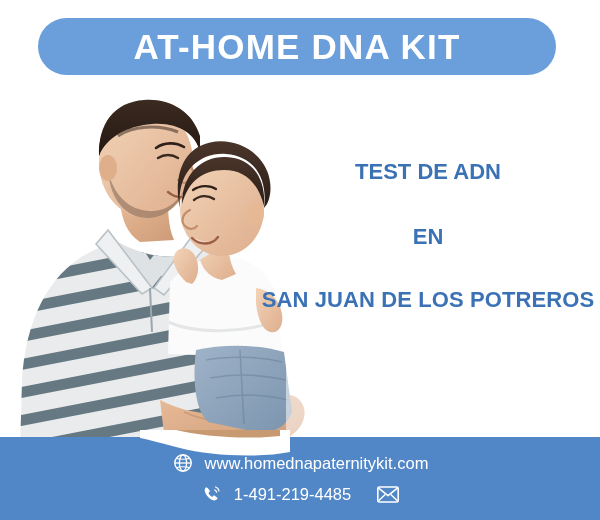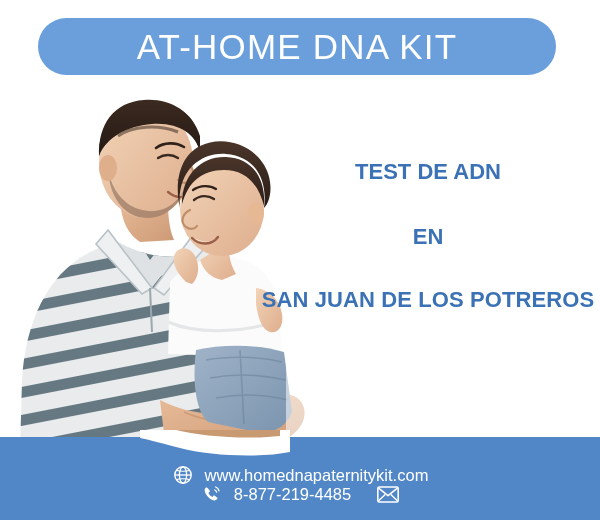--- a/index.html
+++ b/index.html
@@ -28,21 +28,21 @@
     background: #6a9fdb;
     border-radius: 29px;
     display: flex;
     align-items: center;
     justify-content: center;
     box-sizing: border-box;
   }
   .header-banner-title {
     color: #ffffff;
     font-size: 35px;
-    font-weight: normal;
+    font-weight: bold;
     letter-spacing: 1.2px;
     line-height: 1;
     white-space: nowrap;
   }
 
   
   .photo {
     position: absolute;
     left: 0px;
     top: 82px;
@@ -98,21 +98,20 @@
     position: absolute;
     display: flex;
     align-items: center;
     color: #ffffff;
   }
   .footer-row-web {
     left: 0;
     right: 0;
     top: 452px;
     justify-content: center;
-    margin-top: 12px;
   }
   .footer-row-contact {
     left: 0;
     right: 0;
     top: 483px;
     justify-content: center;
   }
   .footer-item {
     display: flex;
     align-items: center;
@@ -283,21 +282,21 @@
 
   <div class="footer-row footer-row-contact">
     <div class="footer-item">
       <span class="footer-icon">
         <svg width="20" height="20" viewBox="0 0 20 20" xmlns="http://www.w3.org/2000/svg">
           <path d="M4.2 3.2 C3.0 4.2 2.4 5.6 2.8 7.2 C3.8 11.2 7.4 15.0 11.2 16.2 C12.8 16.7 14.2 16.2 15.2 15.0 C15.6 14.5 15.5 13.9 15.0 13.5 L12.8 11.8 C12.3 11.4 11.6 11.5 11.2 12.0 L10.4 13.0 C8.8 12.2 7.2 10.6 6.4 8.9 L7.4 8.1 C7.9 7.7 8.0 7.0 7.6 6.5 L5.9 4.3 C5.5 3.8 4.8 3.7 4.2 3.2 Z" fill="#ffffff"></path>
           <path d="M13.6 3.0 C15.4 3.6 16.6 5.0 17.0 6.8" fill="none" stroke="#ffffff" stroke-width="1.3" stroke-linecap="round"></path>
           <path d="M12.8 6.0 C13.8 6.4 14.4 7.1 14.6 8.1" fill="none" stroke="#ffffff" stroke-width="1.3" stroke-linecap="round"></path>
         </svg>
       </span>
-      <span class="footer-text">8-877-219-4485</span>
+      <span class="footer-text">1-491-219-4485</span>
     </div>
 
     <span class="gap-between"></span>
 
     <div class="footer-item">
       <span class="footer-icon">
         <svg width="22" height="17" viewBox="0 0 22 17" xmlns="http://www.w3.org/2000/svg">
           <rect x="0.8" y="1.0" width="20.4" height="15" rx="1.6" fill="none" stroke="#ffffff" stroke-width="1.6"></rect>
           <path d="M1.6 2.2 L11 9.6 L20.4 2.2" fill="none" stroke="#ffffff" stroke-width="1.6" stroke-linejoin="round"></path>
           <path d="M1.6 14.8 L8.2 8.4 M20.4 14.8 L13.8 8.4" fill="none" stroke="#ffffff" stroke-width="1.4"></path>

